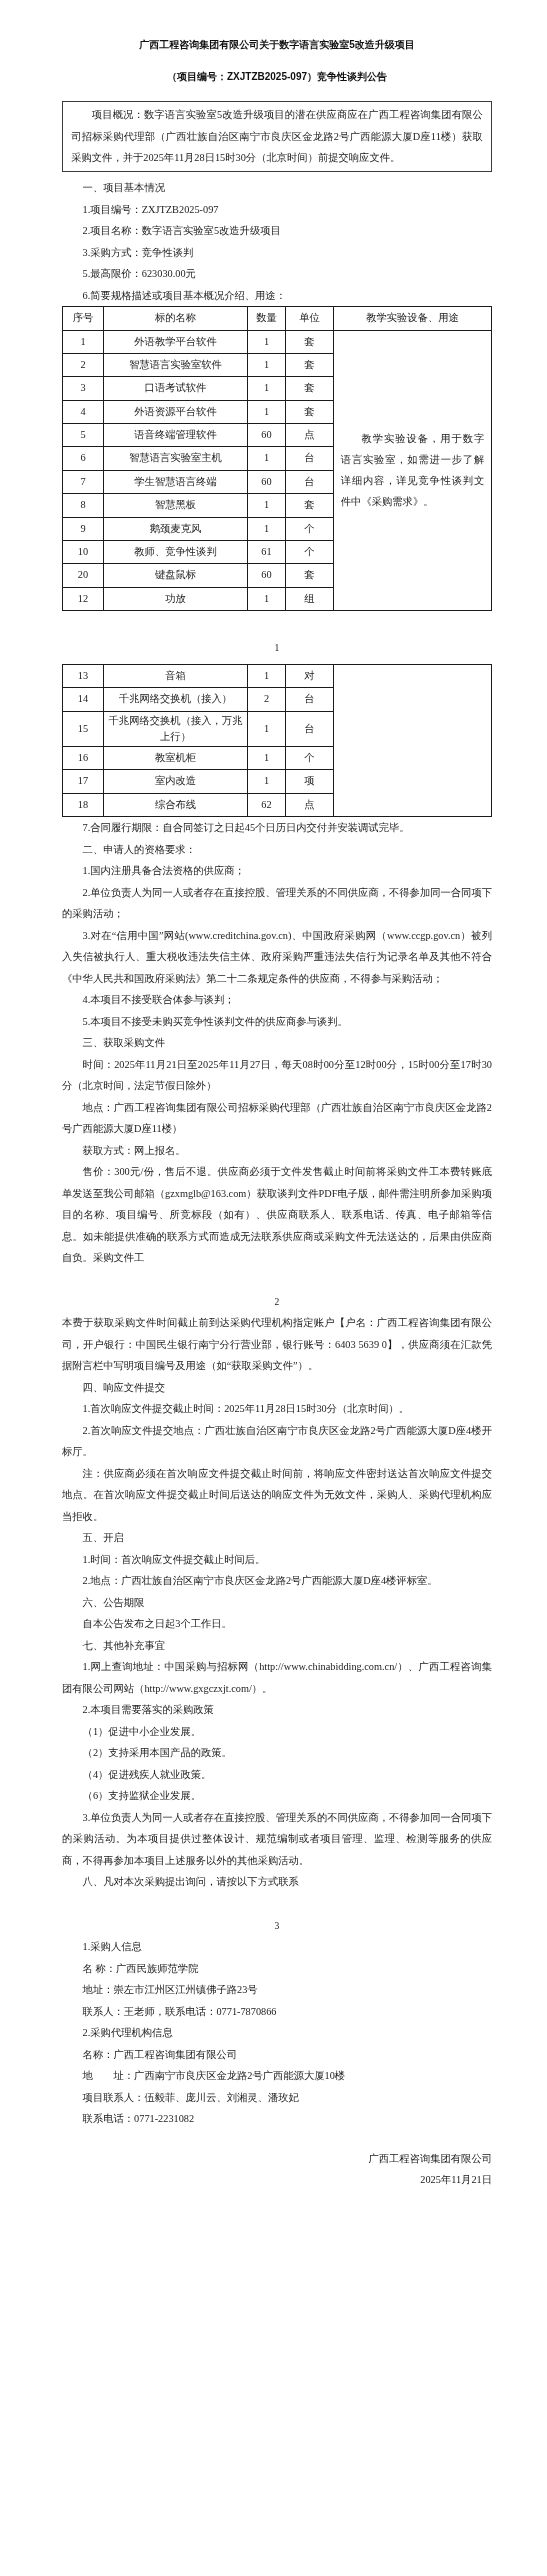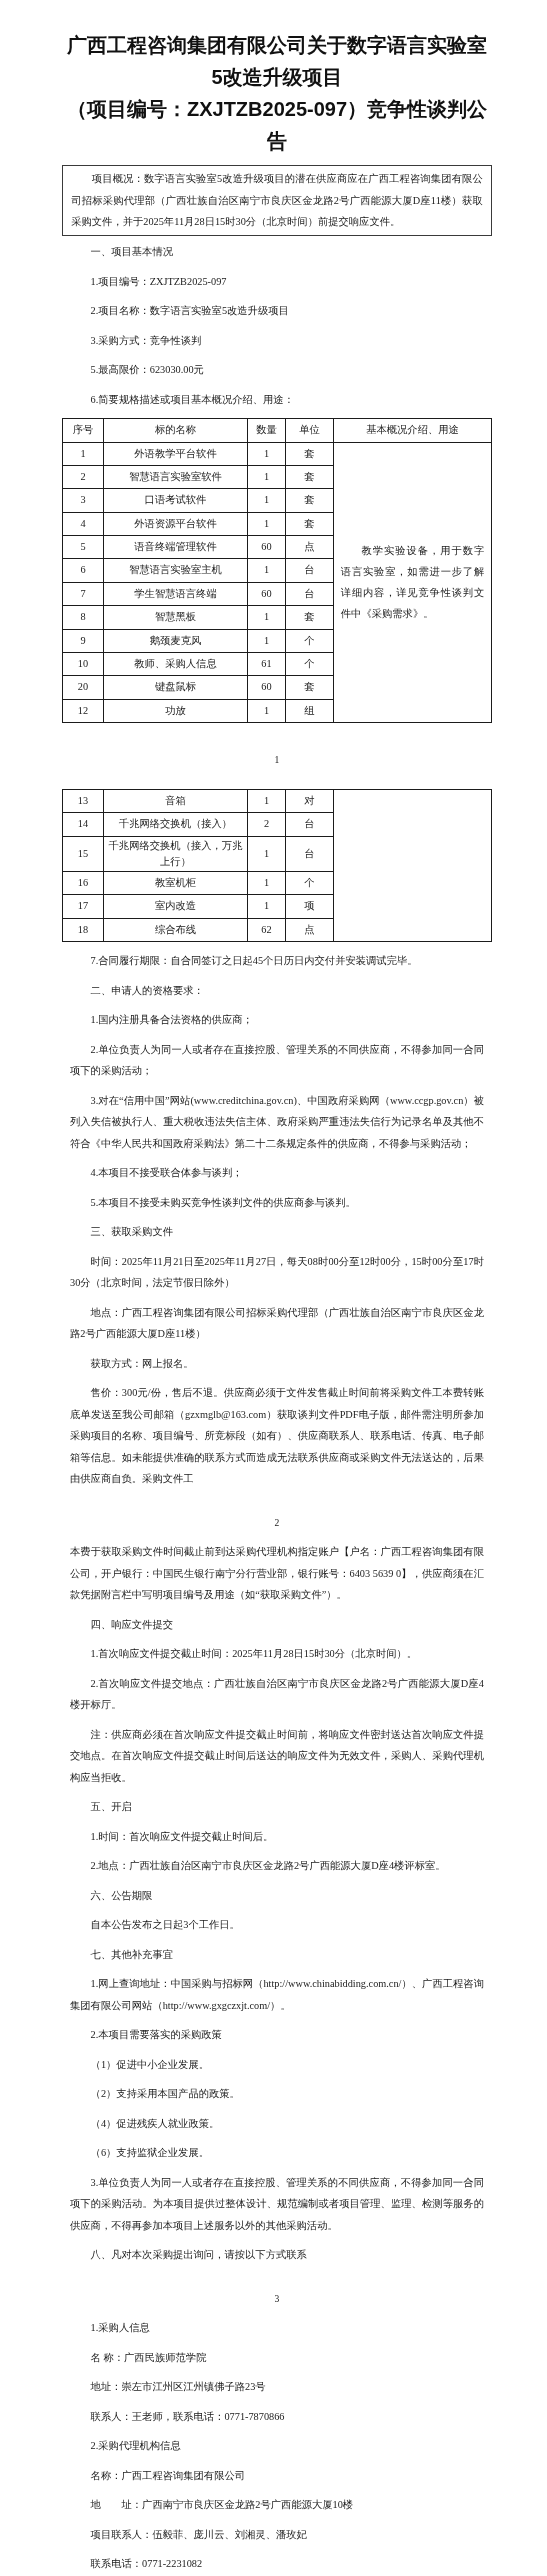--- a/index.html
+++ b/index.html
@@ -14,35 +14,35 @@
     overflow:hidden;
     color:#1b1b1b;
     font-family:"Liberation Serif","DejaVu Serif",serif;
     font-size:10.3px;
   }
   .doc-title{
     margin-top:29px;
     text-align:center;
     font-family:"Liberation Sans","DejaVu Sans",sans-serif;
     font-weight:700;
-    font-size:20px;
+    font-size:10px;
     line-height:32px;
     color:#111;
   }
   .overview-box{
     margin-top:8px;
     border:0.7px solid #3a3a3a;
     padding:2.1px 8.2px;
     line-height:21.5px;
     text-align:justify;
   }
   .p{
     line-height:21.5px;
     text-align:justify;
-    margin:8px;
+    margin:0;
     font-family:Liberation Serif, serif;
   }
   .indent{text-indent:2em;}
   .heading{margin-top:5.5px;}
   .items-table{
     width:100%;
     border-collapse:collapse;
     table-layout:fixed;
   }
   .items-table th,.items-table td{
@@ -63,23 +63,24 @@
     padding:1.4px 6.8px;
   }
   .page-number{
     text-align:center;
     font-size:9.6px;
     line-height:21px;
   }
   .pn1{margin-top:26px;}
   .pn2{margin-top:22.6px;}
   .pn3{margin-top:22.6px;}
-  .table2{margin-top:19px;}
+  .table2{margin-top:6px;}
   .sig{
     margin-top:18px;
+    text-align:right;
     line-height:21.5px;
   }
 </style>
 </head>
 <body>
 
 <div class="page">
 
   <div class="doc-title">
     <div>广西工程咨询集团有限公司关于数字语言实验室5改造升级项目</div>
@@ -106,21 +107,21 @@
         <col style="width:38px">
         <col style="width:48px">
         <col>
     </colgroup>
     <thead>
       <tr>
         <th>序号</th>
         <th>标的名称</th>
         <th>数量</th>
         <th>单位</th>
-        <th>基本概况介绍、用途</th>
+        <th>教学实验设备、用途</th>
       </tr>
     </thead>
     <tbody>
         <tr>
           <td>1</td>
           <td>外语教学平台软件</td>
           <td>1</td>
           <td>套</td>
           <td class="desc-cell" rowspan="12">教学实验设备，用于数字语言实验室，如需进一步了解详细内容，详见竞争性谈判文件中《采购需求》。</td>
         </tr>
@@ -167,21 +168,21 @@
           <td>套</td>
         </tr>
         <tr>
           <td>9</td>
           <td>鹅颈麦克风</td>
           <td>1</td>
           <td>个</td>
         </tr>
         <tr>
           <td>10</td>
-          <td>教师、采购人信息</td>
+          <td>教师、竞争性谈判</td>
           <td>61</td>
           <td>个</td>
         </tr>
         <tr>
           <td>20</td>
           <td>键盘鼠标</td>
           <td>60</td>
           <td>套</td>
         </tr>
         <tr>

